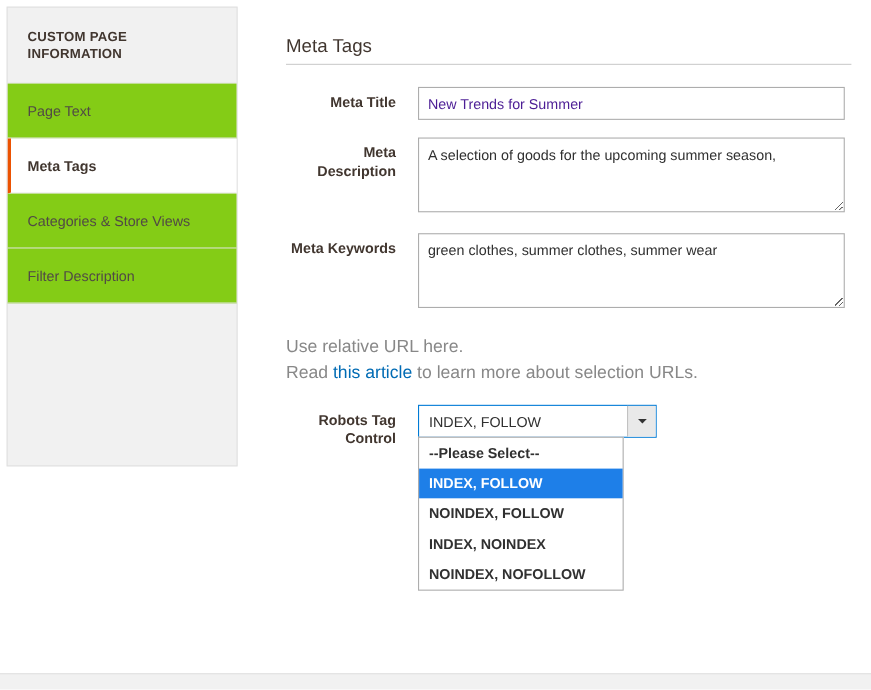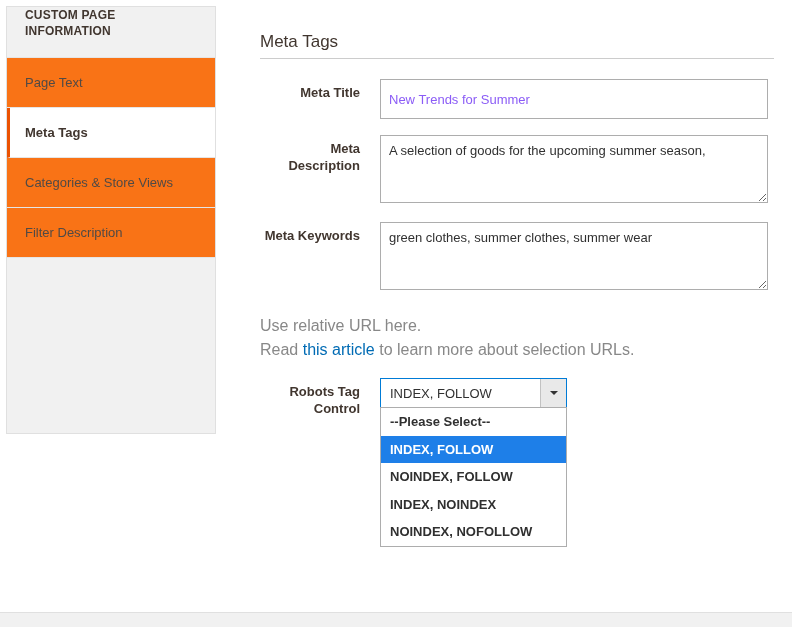--- a/index.html
+++ b/index.html
@@ -16,35 +16,35 @@
       display: flex;
       padding: 6px 6px 0 6px;
     }
     .sidebar {
       width: 210px;
       background: #f1f1f1;
       border: 1px solid #e0e0e0;
       flex-shrink: 0;
     }
     .sidebar-header {
-      padding: 0 18px 18px 18px;
+      padding: 18px 18px 18px 18px;
       font-weight: 700;
       font-size: 12px;
       color: #41362f;
       letter-spacing: 0.2px;
       border-bottom: 1px solid #e5e5e5;
       line-height: 1.35;
     }
     .sidebar-item {
       padding: 17px 18px;
       font-size: 13px;
       color: #514a45;
       border-bottom: 1px solid #e5e5e5;
       cursor: pointer;
-      background: #f97316;
+      background: #84cc16;
     }
     .sidebar-item.active {
       background: #ffffff;
       border-left: 3px solid #eb5202;
       padding-left: 15px;
       font-weight: 600;
       color: #41362f;
     }
     .main {
       flex: 1;
@@ -71,25 +71,25 @@
       font-size: 13px;
       color: #41362f;
       line-height: 1.3;
     }
     .form-control {
       flex: 1;
     }
     input[type="text"] {
       width: 100%;
       max-width: 388px;
-      height: 40px;
+      height: 30px;
       padding: 5px 8px;
       border: 1px solid #adadad;
       font-size: 13px;
-      color: #8b5cf6;
+      color: #4c1d95;
       font-family: inherit;
     }
     textarea {
       width: 100%;
       max-width: 388px;
       height: 68px;
       padding: 7px 8px;
       border: 1px solid #adadad;
       font-size: 13px;
       color: #303030;
@@ -101,21 +101,21 @@
       color: #888888;
       margin-top: 5px;
       line-height: 1.5;
     }
     .hint a {
       color: #006bb4;
       text-decoration: none;
     }
     .dropdown-wrap {
       position: relative;
-      width: 187px;
+      width: 217px;
     }
     .dropdown-btn {
       width: 100%;
       height: 30px;
       border: 1px solid #007bd6;
       background: #ffffff;
       display: flex;
       align-items: center;
       cursor: pointer;
     }

